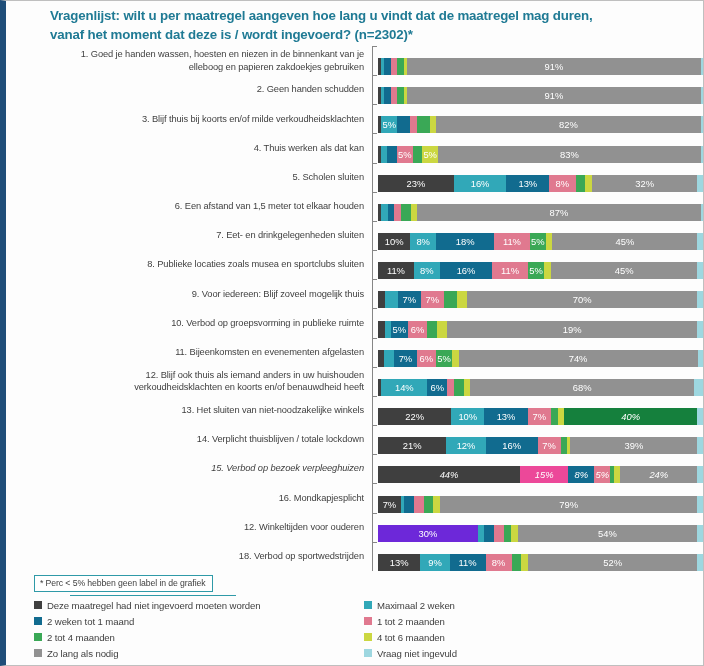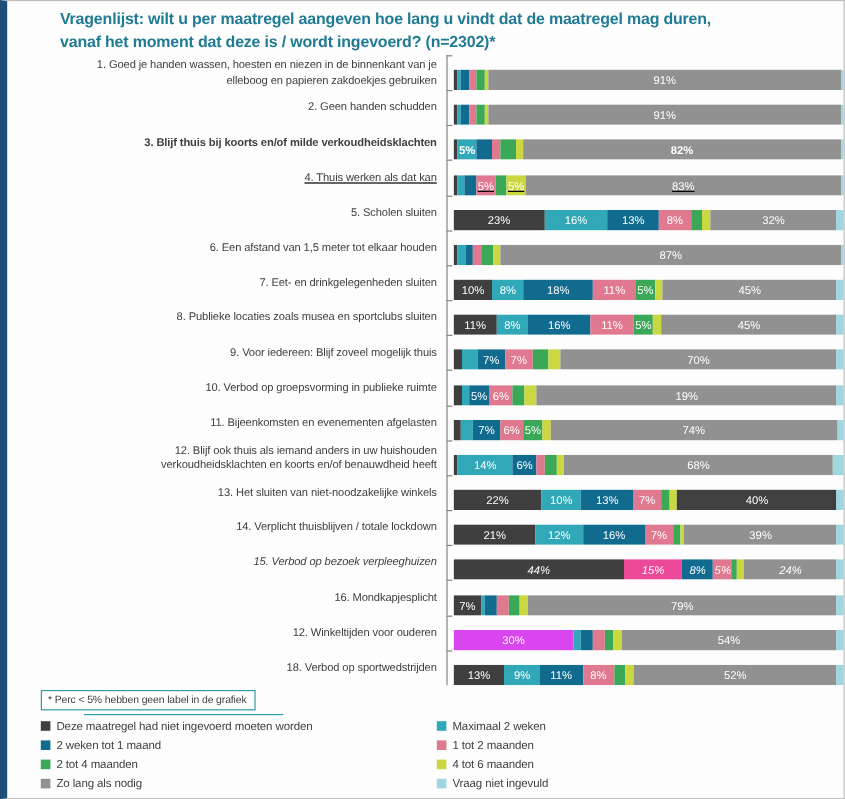--- a/index.html
+++ b/index.html
@@ -183,21 +183,21 @@
             <div class="seg" style="background: rgb(224, 121, 143); width: 1.9802%;"></div>
             <div class="seg" style="background: rgb(58, 168, 86); width: 1.9802%;"></div>
             <div class="seg" style="background: rgb(203, 215, 65); width: 0.990099%;"></div>
             <div class="seg" style="background: rgb(145, 145, 145); width: 90.099%;">
               <span class="lbl">91%</span>
             </div>
             <div class="seg" style="background: rgb(158, 215, 224); width: 0.990099%;"></div>
           </div>
         </div>
       </div>
-      <div class="row" style="height: 29.1667px; font-weight: bold;">
+      <div class="row" style="height: 29.1667px;">
         <div class="cat-label">
           <div>3. Blijf thuis bij koorts en/of milde verkoudheidsklachten</div>
         </div>
         <div class="axis-cell"></div>
         <div class="bar-cell">
           <div class="bar">
             <div class="seg" style="background: rgb(63, 63, 63); width: 0.990099%;"></div>
             <div class="seg" style="background: rgb(49, 168, 184); width: 4.9505%;">
               <span class="lbl">5%</span>
             </div>
@@ -205,21 +205,21 @@
             <div class="seg" style="background: rgb(224, 121, 143); width: 1.9802%;"></div>
             <div class="seg" style="background: rgb(58, 168, 86); width: 3.9604%;"></div>
             <div class="seg" style="background: rgb(203, 215, 65); width: 1.9802%;"></div>
             <div class="seg" style="background: rgb(145, 145, 145); width: 81.1881%;">
               <span class="lbl">82%</span>
             </div>
             <div class="seg" style="background: rgb(158, 215, 224); width: 0.990099%;"></div>
           </div>
         </div>
       </div>
-      <div class="row" style="height: 29.1667px; text-decoration: underline;">
+      <div class="row" style="height: 29.1667px;">
         <div class="cat-label">
           <div>4. Thuis werken als dat kan</div>
         </div>
         <div class="axis-cell"></div>
         <div class="bar-cell">
           <div class="bar">
             <div class="seg" style="background: rgb(63, 63, 63); width: 0.970874%;"></div>
             <div class="seg" style="background: rgb(49, 168, 184); width: 1.94175%;"></div>
             <div class="seg" style="background: rgb(17, 107, 143); width: 2.91262%;"></div>
             <div class="seg" style="background: rgb(224, 121, 143); width: 4.85437%;">
@@ -457,21 +457,21 @@
               <span class="lbl">10%</span>
             </div>
             <div class="seg" style="background: rgb(17, 107, 143); width: 13.2653%;">
               <span class="lbl">13%</span>
             </div>
             <div class="seg" style="background: rgb(224, 121, 143); width: 7.14286%;">
               <span class="lbl">7%</span>
             </div>
             <div class="seg" style="background: rgb(58, 168, 86); width: 2.04082%;"></div>
             <div class="seg" style="background: rgb(203, 215, 65); width: 2.04082%;"></div>
-            <div class="seg" style="background: #404040; width: 40.8163%;">
+            <div class="seg" style="background: #15803d; width: 40.8163%; font-style: italic;">
               <span class="lbl">40%</span>
             </div>
             <div class="seg" style="background: rgb(158, 215, 224); width: 2.04082%;"></div>
           </div>
         </div>
       </div>
       <div class="row" style="height: 29.1667px;">
         <div class="cat-label">
           <div>14. Verplicht thuisblijven / totale lockdown</div>
         </div>
@@ -549,21 +549,21 @@
           </div>
         </div>
       </div>
       <div class="row" style="height: 29.1667px;">
         <div class="cat-label">
           <div>12. Winkeltijden voor ouderen</div>
         </div>
         <div class="axis-cell"></div>
         <div class="bar-cell">
           <div class="bar">
-            <div class="seg" style="background: #d946ef; width: 30.6122%;">
+            <div class="seg" style="background: #6d28d9; width: 30.6122%;">
               <span class="lbl">30%</span>
             </div>
             <div class="seg" style="background: rgb(49, 168, 184); width: 2.04082%;"></div>
             <div class="seg" style="background: rgb(17, 107, 143); width: 3.06122%;"></div>
             <div class="seg" style="background: rgb(224, 121, 143); width: 3.06122%;"></div>
             <div class="seg" style="background: rgb(58, 168, 86); width: 2.04082%;"></div>
             <div class="seg" style="background: rgb(203, 215, 65); width: 2.04082%;"></div>
             <div class="seg" style="background: rgb(145, 145, 145); width: 55.102%;">
               <span class="lbl">54%</span>
             </div>

